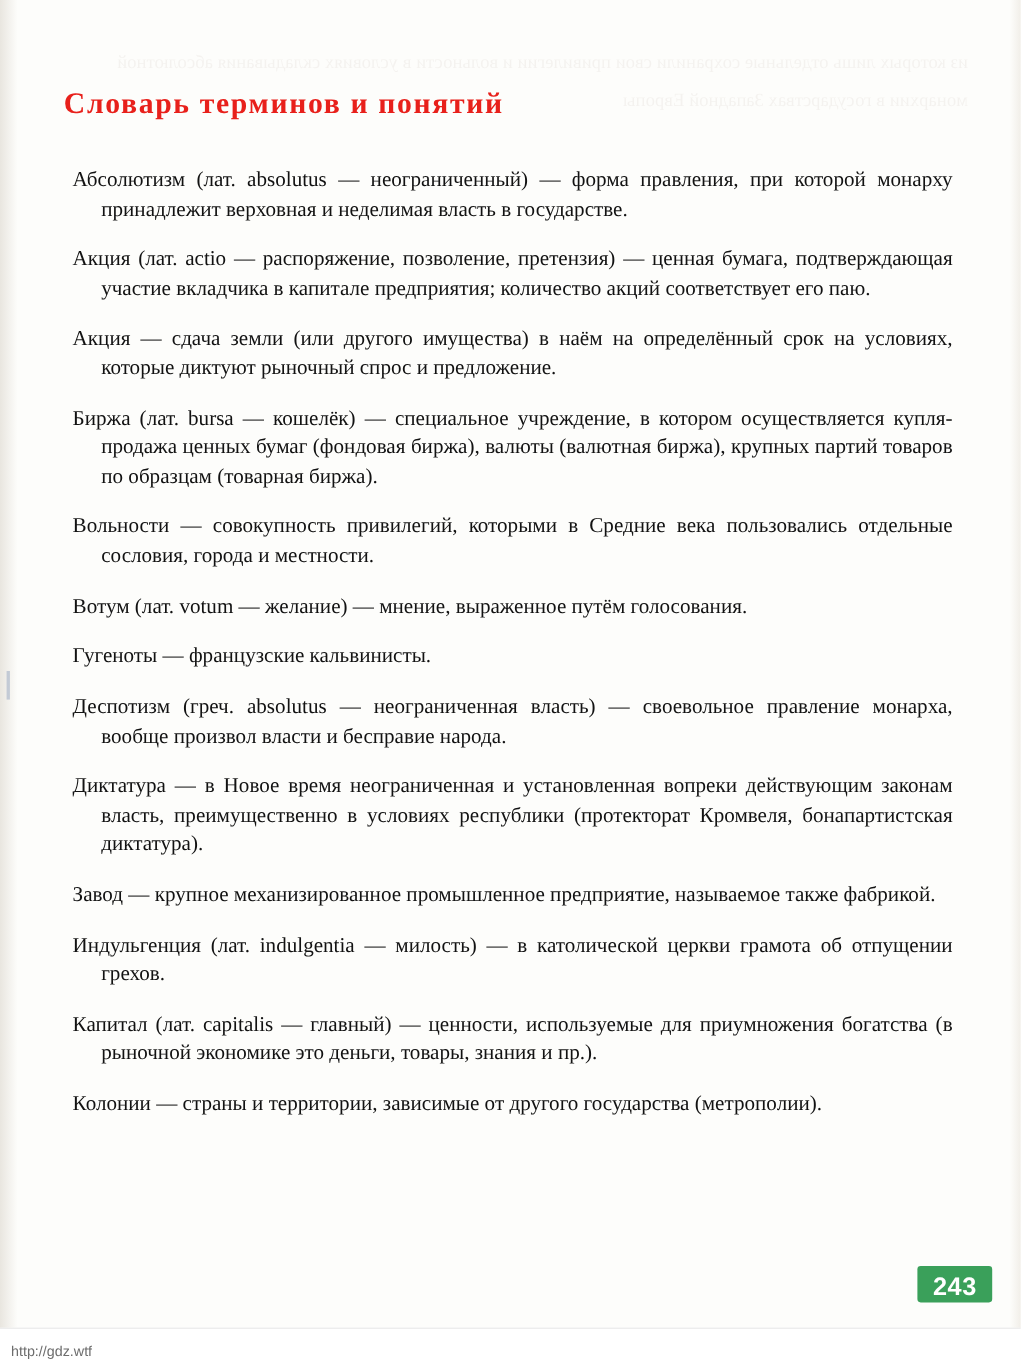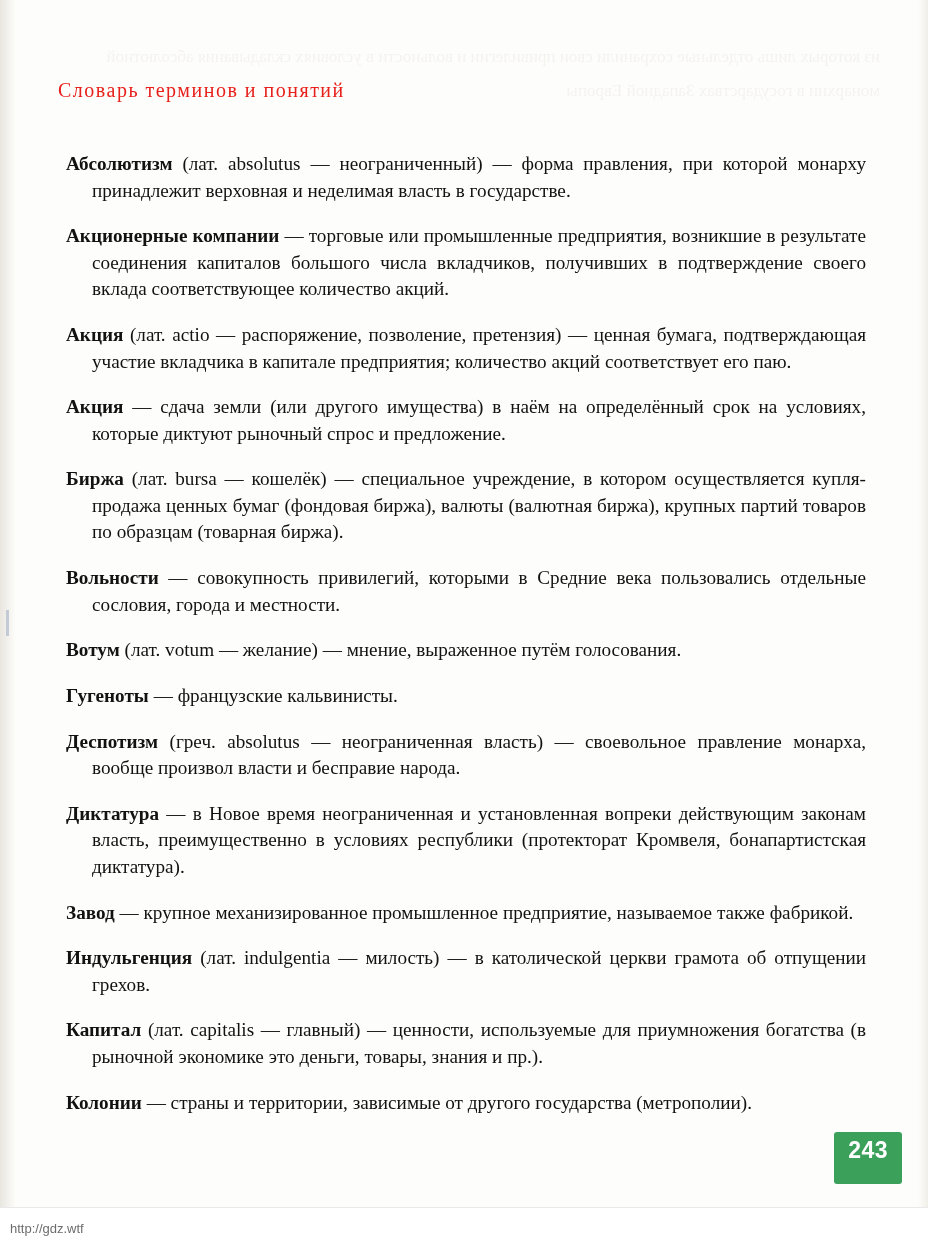--- a/index.html
+++ b/index.html
@@ -35,22 +35,22 @@
     transform: scaleX(-1);
     pointer-events: none;
     white-space: pre-wrap;
     font-family: "Liberation Serif", serif;
   }
   .title {
     position: absolute;
     left: 58px;
     top: 58px;
     font-family: "Liberation Serif", serif;
-    font-weight: normal;
-    font-size: 20px;
+    font-weight: bold;
+    font-size: 27px;
     letter-spacing: 1.5px;
     color: #e8201b;
     margin-top: 21px;
   }
   .entries {
     position: absolute;
     left: 66px;
     top: 132px;
     width: 800px;
   }
@@ -59,32 +59,32 @@
     font-size: 19.2px;
     line-height: 26.5px;
     color: #121212;
     text-align: justify;
     text-justify: inter-word;
     padding-left: 26px;
     text-indent: -26px;
     font-family: "Liberation Serif", serif;
   }
   .entry .term {
-    font-weight: bold;
+    font-weight: normal;
   }
   .page-number {
     position: absolute;
     right: 26px;
     bottom: 58px;
     background: #3aa05a;
     color: #ffffff;
     font-family: "Liberation Sans", sans-serif;
     font-weight: bold;
     font-size: 23px;
-    padding: 5px 14px 20px 14px;
+    padding: 5px 14px 1px 14px;
     border-radius: 3px;
     letter-spacing: 0.5px;
   }
   .footer-strip {
     position: absolute;
     left: 0;
     bottom: 0;
     width: 928px;
     height: 34px;
     background: #ffffff;
@@ -137,23 +137,20 @@
   <div class="bleed">из которых лишь отдельные сохранили свои привилегии и вольности в условиях складывания абсолютной монархии в государствах Западной Европы</div>
 
   <h1 class="title">Словарь терминов и понятий</h1>
 
   <div class="entries">
 
     <p class="entry">
       <span class="term">Абсолютизм</span><span class="def"> (лат. absolutus — неограниченный) — форма правления, при которой монарху принадлежит верховная и неделимая власть в государстве.</span>
     </p>
 
-    <p class="entry">
-      <span class="term">Акционерные компании</span><span class="def"> — торговые или промышленные предприятия, возникшие в результате соединения капиталов большого числа вкладчиков, получивших в подтверждение своего вклада соответствующее количество акций.</span>
-    </p>
 
     <p class="entry">
       <span class="term">Акция</span><span class="def"> (лат. actio — распоряжение, позволение, претензия) — ценная бумага, подтверждающая участие вкладчика в капитале предприятия; количество акций соответствует его паю.</span>
     </p>
 
     <p class="entry">
       <span class="term">Акция</span><span class="def"> — сдача земли (или другого имущества) в наём на определённый срок на условиях, которые диктуют рыночный спрос и предложение.</span>
     </p>
 
     <p class="entry">

